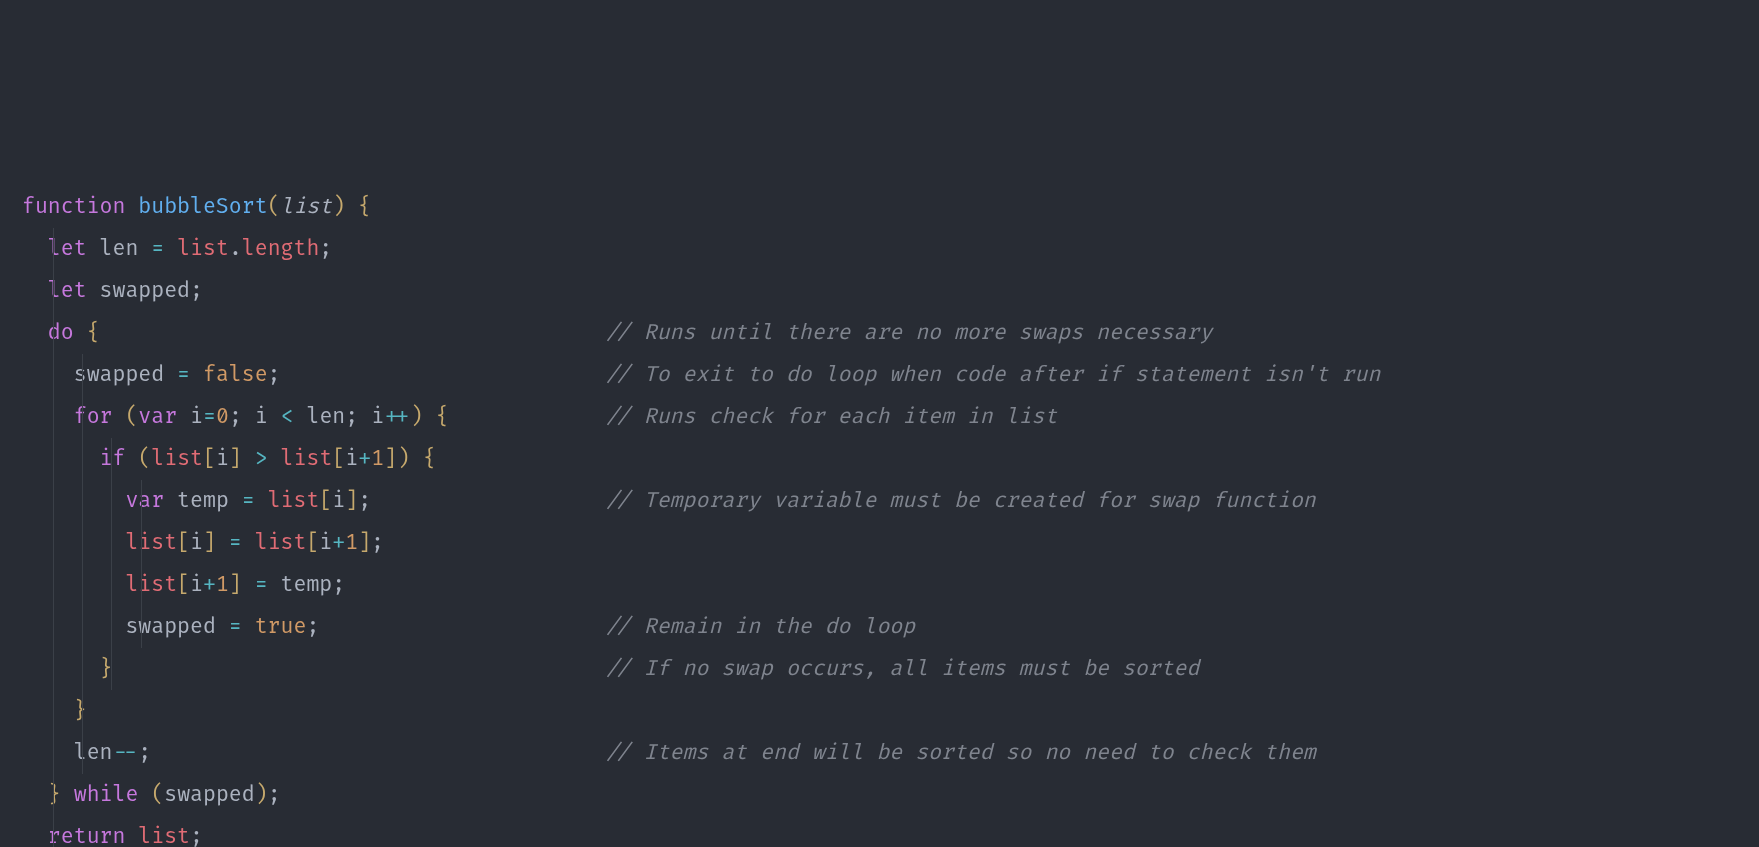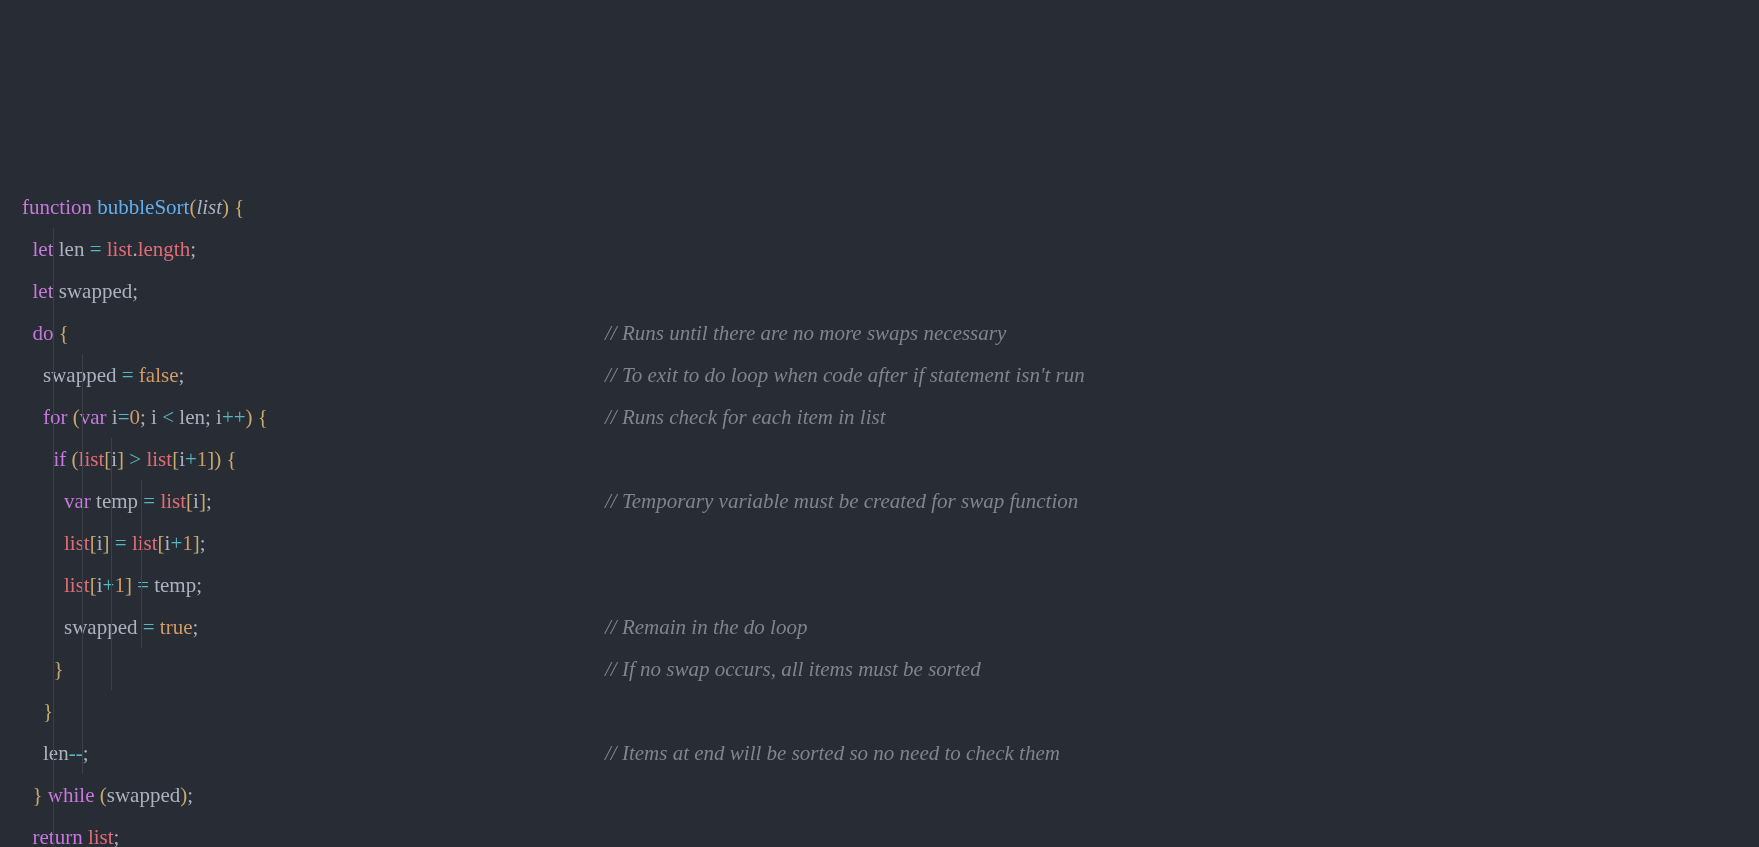--- a/index.html
+++ b/index.html
@@ -8,21 +8,21 @@
     font-family: "Fira Code", "Consolas", "Menlo", "Monaco", monospace;
     font-size: 21px;
     line-height: 2.0;
     color: #abb2bf;
     padding: 18px 0 18px 22px;
     white-space: pre;
     width: 1759px;
     min-height: 847px;
     overflow: hidden;
   }
-  .line { position: relative; display: block; font-family: Liberation Serif, serif; }
+  .line { position: relative; display: block; }
   .guide {
     position: absolute;
     top: 0;
     bottom: 0;
     width: 1px;
     background: #3b4048;
   }
   .code { display: inline; }
   .comment-wrap {
     position: absolute;

